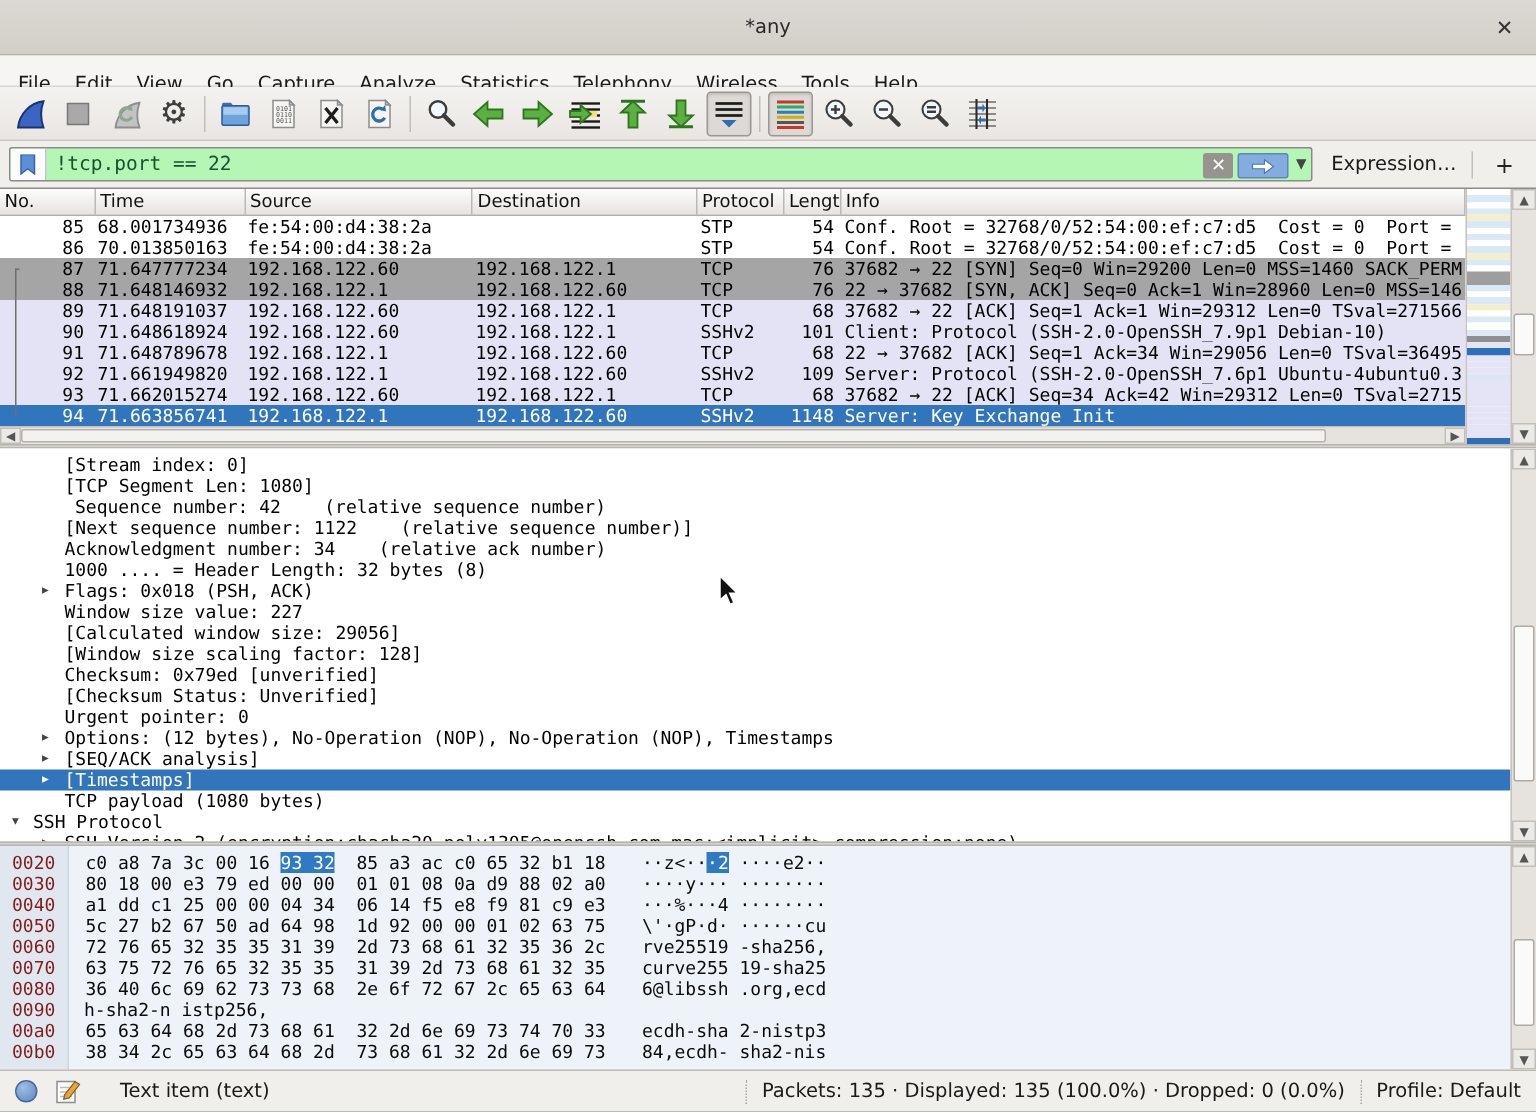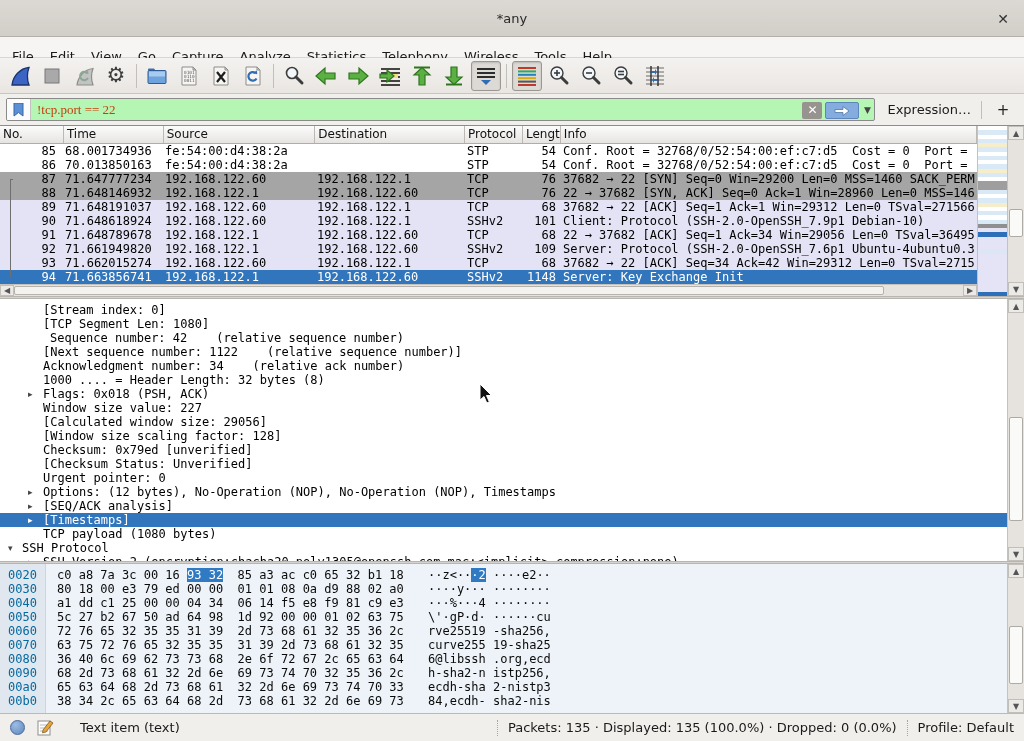--- a/index.html
+++ b/index.html
@@ -33,21 +33,21 @@
   .tsep{width:1px;height:24px;background:#c2bfba;margin:0 4px;}
   .gear-glyph{font-size:21px;line-height:21px;color:#3d3d3d;}
 
   
   #filterbar{position:absolute;left:0;top:94px;width:1024px;height:32px;background:#f1efec;
     border-bottom:1px solid #8f8c88;display:flex;align-items:center;padding:0 6px;}
   #filter-field{flex:1;height:23px;display:flex;align-items:stretch;border:1px solid #8a8a8a;
     background:#b5f6b5;border-radius:2px;overflow:hidden;}
   #bookmark-btn{width:24px;background:#fcfcfc;border-right:1px solid #c2c2c2;
     display:flex;align-items:center;justify-content:center;}
-  #filter-input{flex:1;padding:0 6px;line-height:21px;color:#c2410c;white-space:pre;font-family:Liberation Serif, serif;}
+  #filter-input{flex:1;padding:0 6px;line-height:21px;color:#14532d;white-space:pre;}
   #clear-btn{width:20px;height:17px;margin:3px 2px;background:#979490;border-radius:2px;
     color:#fff;font-size:12px;line-height:17px;text-align:center;font-weight:bold;}
   #apply-btn{width:34px;height:17px;margin:3px 1px;background:#85acdf;border:1px solid #5d86bb;
     border-radius:2px;display:flex;align-items:center;justify-content:center;}
   #apply-caret{width:14px;display:flex;align-items:center;justify-content:center;color:#444;font-size:9px;}
   #expression-btn{margin:0 10px 0 12px;color:#1a1a1a;}
   #filter-add-sep{width:1px;height:18px;background:#c2bfba;margin-right:10px;}
   #add-filter-btn{width:22px;text-align:center;font-size:15px;color:#222;margin-right:4px;}
 
   
@@ -98,21 +98,21 @@
   .dline .txt{position:absolute;top:0;}
   .dline.sel{background:#3176bc;color:#fff;}
   .dline.sel .arr{color:#fff;}
   #details-vscroll{position:absolute;right:0;top:0;width:17px;height:262px;background:#e6e3df;border-left:1px solid #c5c2be;}
 
   
   #hexpane{position:absolute;left:0;top:564px;width:1024px;height:149px;background:#edf3f9;overflow:hidden;}
   #hex-offcol{position:absolute;left:0;top:0;width:46px;height:149px;background:#e0e7ee;border-right:1px solid #cdd6de;}
   #hex-rows{position:absolute;left:0;top:4px;width:1007px;}
   .hrow{height:14px;line-height:14px;font-size:12px;white-space:pre;display:flex;}
-  .hoff{width:46px;color:#0369a1;text-align:left;padding-left:8px;}
+  .hoff{width:46px;color:#7f1d1d;text-align:left;padding-left:8px;}
   .hhex{width:372px;padding-left:11px;color:#0a0a0a;}
   .hascii{padding-left:10px;color:#0a0a0a;}
   .hl{background:#2f7ac2;color:#fff;}
   #hex-vscroll{position:absolute;right:0;top:0;width:17px;height:149px;background:#e6e3df;border-left:1px solid #c5c2be;}
 
   
   #statusbar{position:absolute;left:0;top:713px;width:1024px;height:28px;background:#f1efec;
     border-top:1px solid #bdbab6;display:flex;align-items:center;font-size:13px;color:#1a1a1a;}
   #expert-btn{margin-left:10px;width:15px;height:15px;border-radius:50%;
     background:radial-gradient(circle at 35% 30%,#9dbde4,#5e88bd);border:1px solid #47689a;}
@@ -481,21 +481,21 @@
   <div id="hexpane">
     <div id="hex-offcol"></div>
     <div id="hex-rows" class="mono">
         <div class="hrow"><span class="hoff">0020</span><span class="hhex"><span>c0 a8 7a 3c 00 16 </span><span class="hl">93 32</span><span>  85 a3 ac c0 65 32 b1 18</span></span><span class="hascii"><span>··z&lt;··</span><span class="hl">·2</span><span> ····e2··</span></span></div>
         <div class="hrow"><span class="hoff">0030</span><span class="hhex"><span>80 18 00 e3 79 ed 00 00  01 01 08 0a d9 88 02 a0</span></span><span class="hascii"><span>····y··· ········</span></span></div>
         <div class="hrow"><span class="hoff">0040</span><span class="hhex"><span>a1 dd c1 25 00 00 04 34  06 14 f5 e8 f9 81 c9 e3</span></span><span class="hascii"><span>···%···4 ········</span></span></div>
         <div class="hrow"><span class="hoff">0050</span><span class="hhex"><span>5c 27 b2 67 50 ad 64 98  1d 92 00 00 01 02 63 75</span></span><span class="hascii"><span>\'·gP·d· ······cu</span></span></div>
         <div class="hrow"><span class="hoff">0060</span><span class="hhex"><span>72 76 65 32 35 35 31 39  2d 73 68 61 32 35 36 2c</span></span><span class="hascii"><span>rve25519 -sha256,</span></span></div>
         <div class="hrow"><span class="hoff">0070</span><span class="hhex"><span>63 75 72 76 65 32 35 35  31 39 2d 73 68 61 32 35</span></span><span class="hascii"><span>curve255 19-sha25</span></span></div>
         <div class="hrow"><span class="hoff">0080</span><span class="hhex"><span>36 40 6c 69 62 73 73 68  2e 6f 72 67 2c 65 63 64</span></span><span class="hascii"><span>6@libssh .org,ecd</span></span></div>
-        <div class="hrow"><span class="hoff">0090</span><span class="hhex"><span>68 2d 73 68 61 32 2d 6e  69 73 74 70 32 35 36 2c</span></span><span class="hascii"><span>h-sha2-n istp256,</span></span></div>
+        <div class="hrow"><span class="hoff">0090</span><span class="hascii"><span>h-sha2-n istp256,</span></span></div>
         <div class="hrow"><span class="hoff">00a0</span><span class="hhex"><span>65 63 64 68 2d 73 68 61  32 2d 6e 69 73 74 70 33</span></span><span class="hascii"><span>ecdh-sha 2-nistp3</span></span></div>
         <div class="hrow"><span class="hoff">00b0</span><span class="hhex"><span>38 34 2c 65 63 64 68 2d  73 68 61 32 2d 6e 69 73</span></span><span class="hascii"><span>84,ecdh- sha2-nis</span></span></div>
       </div>
     <div id="hex-vscroll">
       <div class="vsb-btn" style="top:0;">▲</div>
       <div class="vsb-thumb" style="top:62px;height:58px;"></div>
       <div class="vsb-btn" style="bottom:0;">▼</div>
     </div>
   </div>
 

